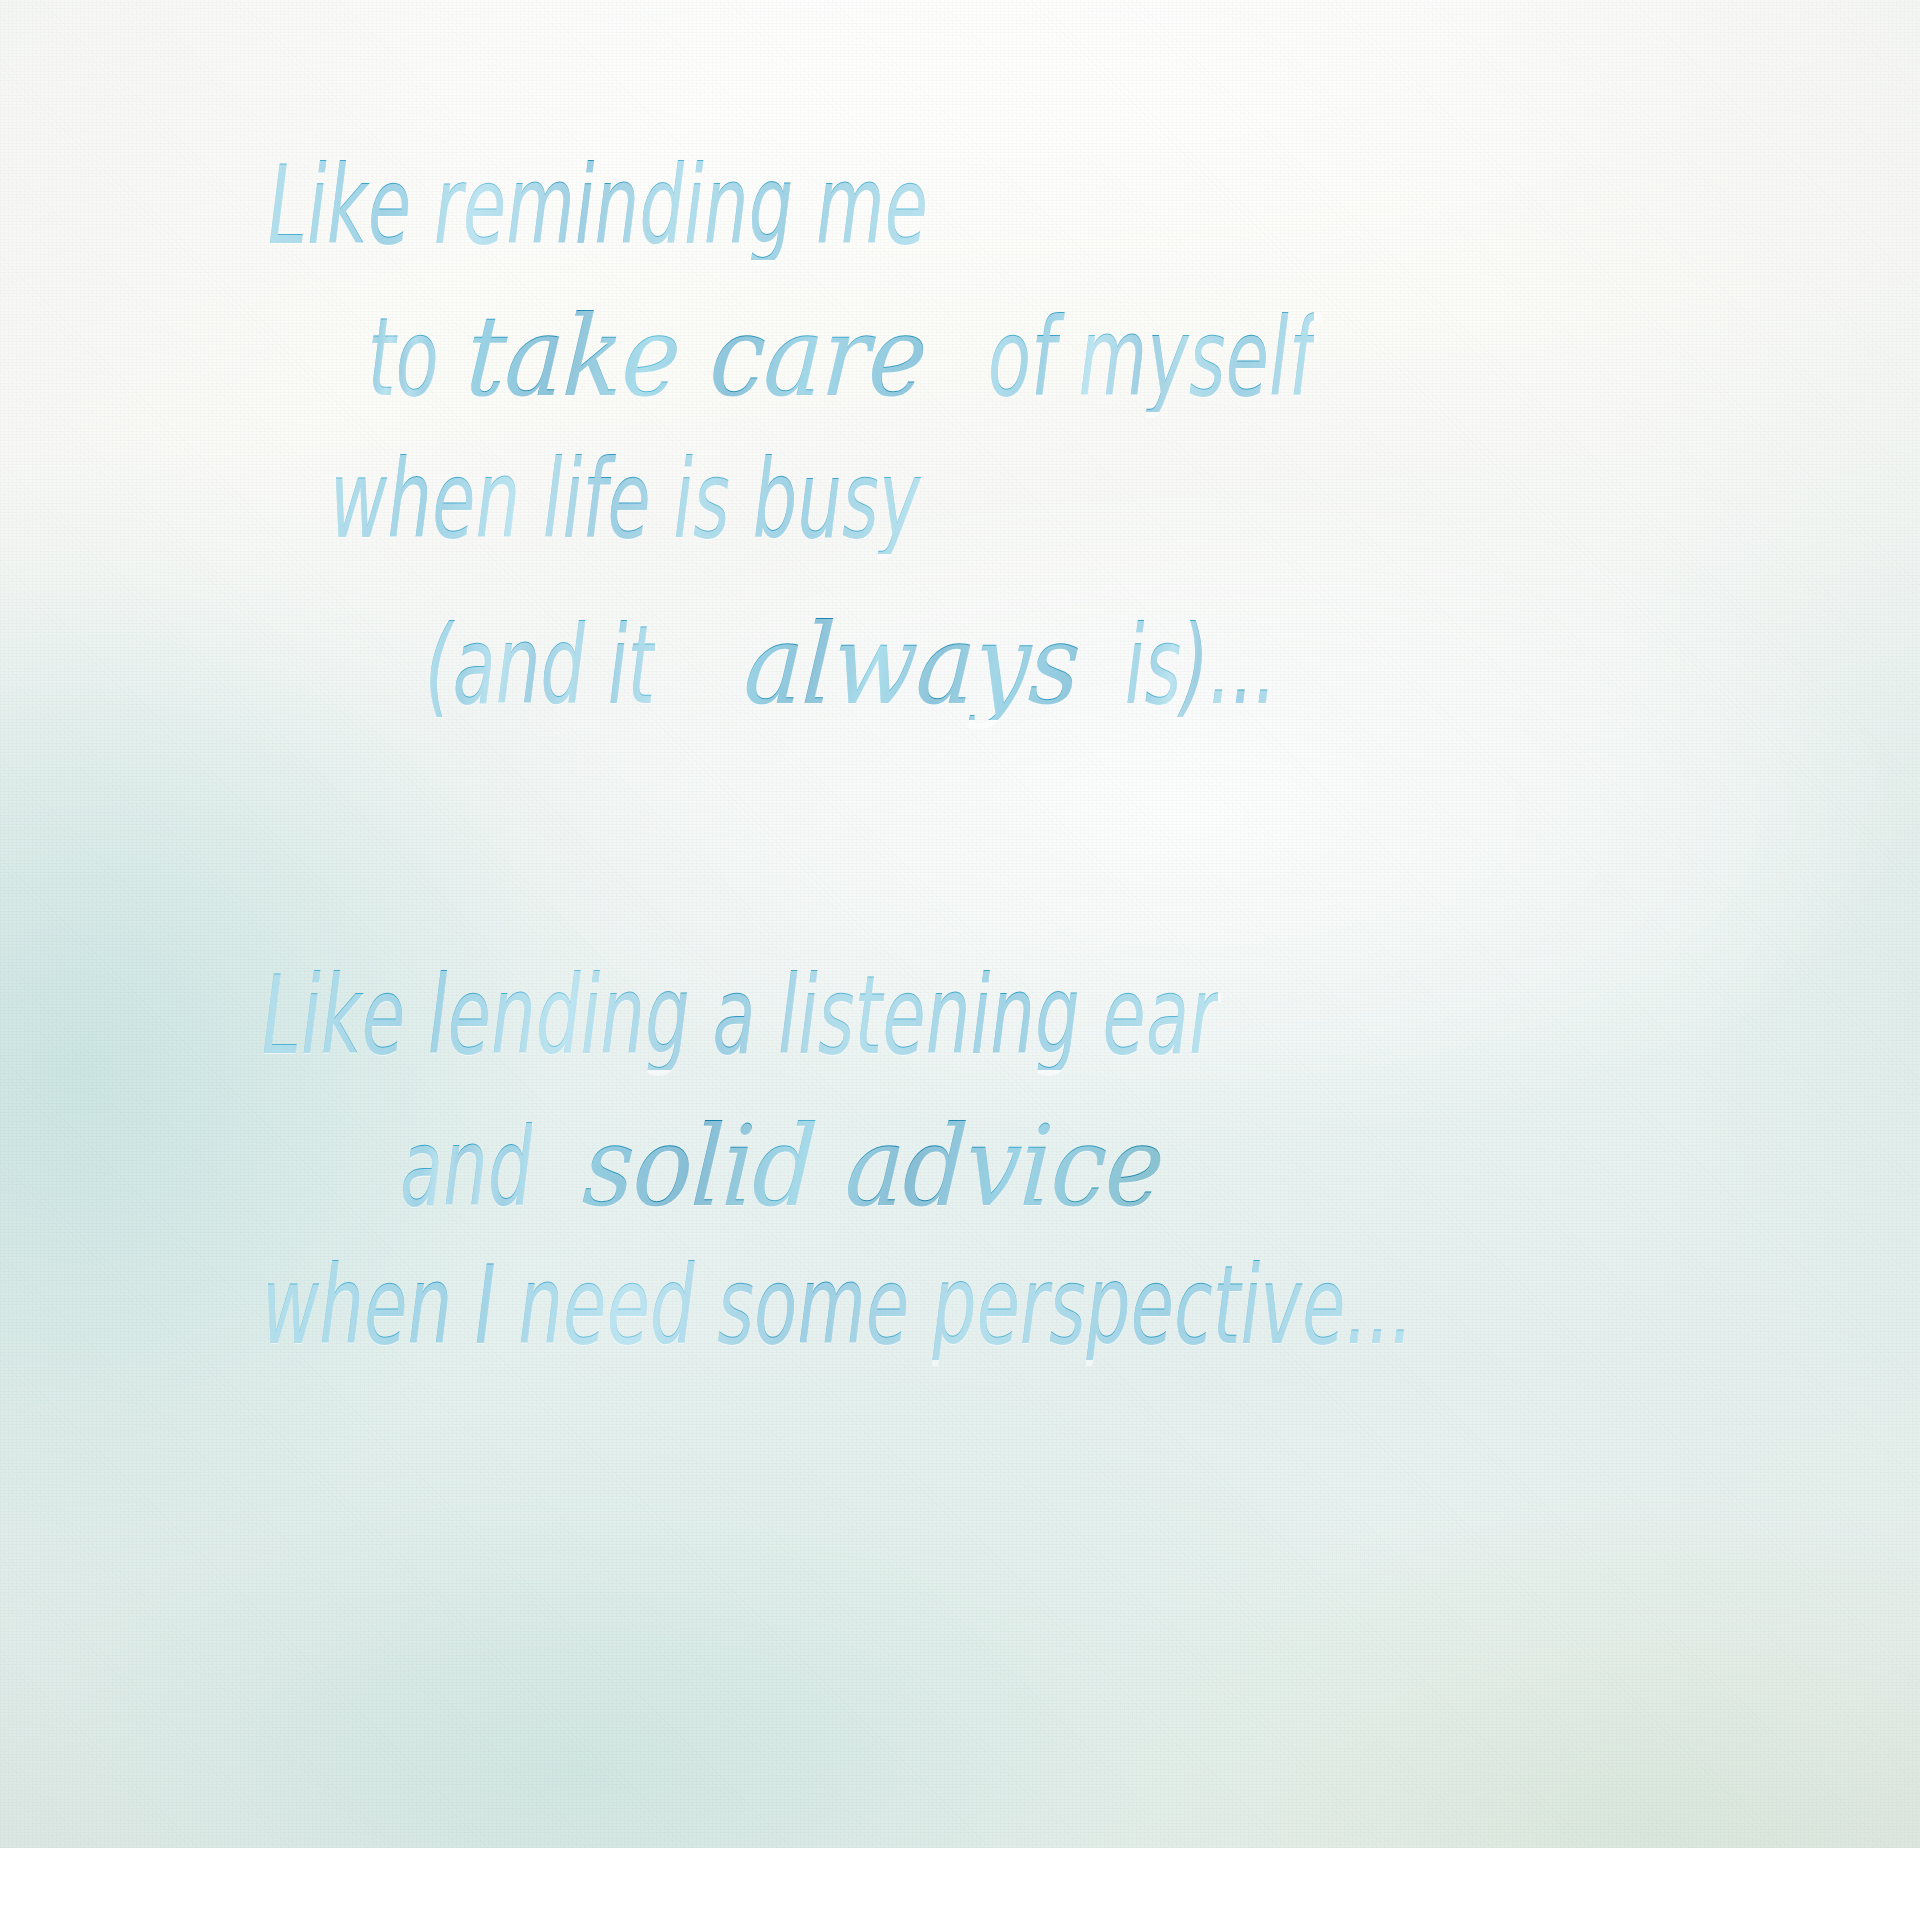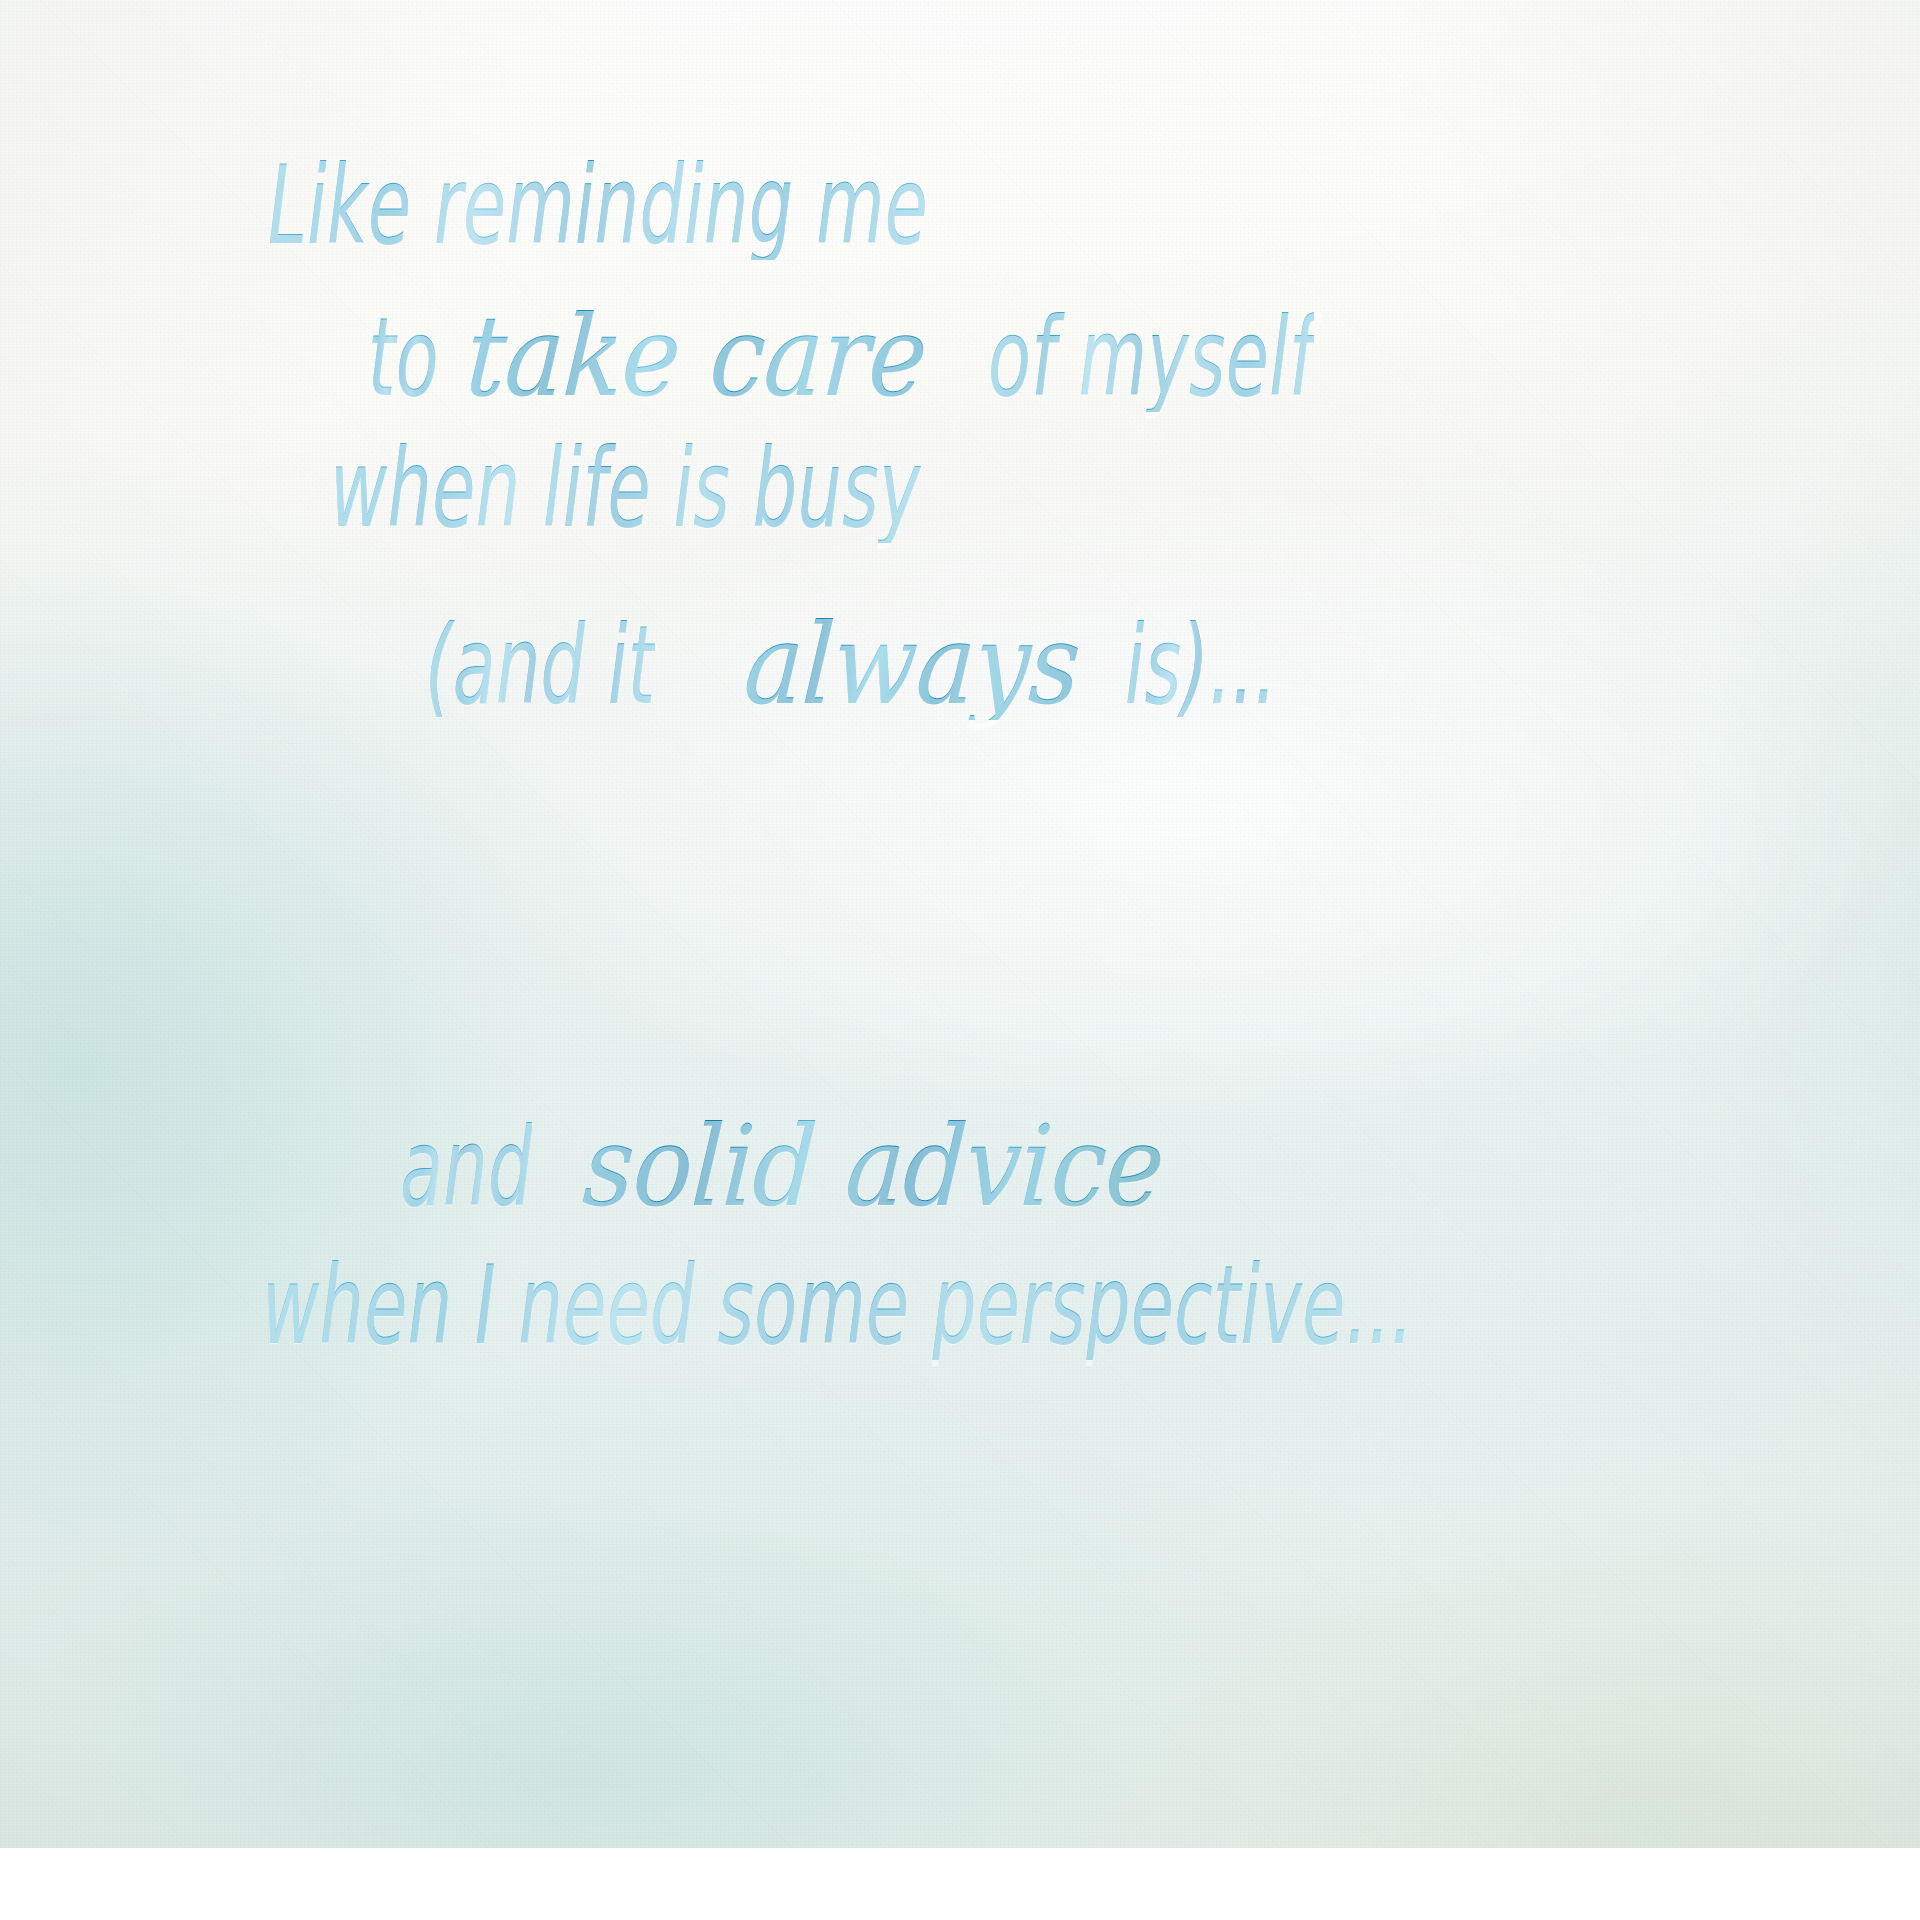--- a/index.html
+++ b/index.html
@@ -160,21 +160,21 @@
       #0f7ba8 20%,
       #4cb4d2 38%,
       #107ca9 56%,
       #3aa7cb 74%,
       #12809f 100%);
   }
 
   
   #line-1  { left: 268px;  top: 148px;  font-size: 112px; }
   #line-2  { left: 368px;  top: 300px; }
-  #line-3  { left: 330px;  top: 433px;  font-size: 110px; }
+  #line-3  { left: 330px;  top: 444px;  font-size: 110px; }
   #line-4  { left: 425px;  top: 608px; }
   #line-5  { left: 262px;  top: 960px;  font-size: 110px; }
   #line-6  { left: 400px;  top: 1110px; }
   #line-7  { left: 262px;  top: 1248px; font-size: 112px; }
 
   .seg { display: inline-block; vertical-align: baseline; }
   .seg + .seg { margin-left: 0; }
 </style>
 </head>
 <body>
@@ -202,20 +202,23 @@
     </div>
 
     <div class="line" id="line-3">
       <span class="seg hand">when life is busy</span>
     </div>
 
     <div class="line" id="line-4">
       <span class="seg hand">(and it </span><span class="seg script">always</span><span class="seg hand"> is)...</span>
     </div>
 
+    <div class="line" id="line-5">
+      <span class="seg hand">Like lending a listening ear</span>
+    </div>
 
     <div class="line" id="line-6">
       <span class="seg hand">and </span><span class="seg script deep">solid advice</span>
     </div>
 
     <div class="line" id="line-7">
       <span class="seg hand">when I need some perspective...</span>
     </div>
 
   </div>

